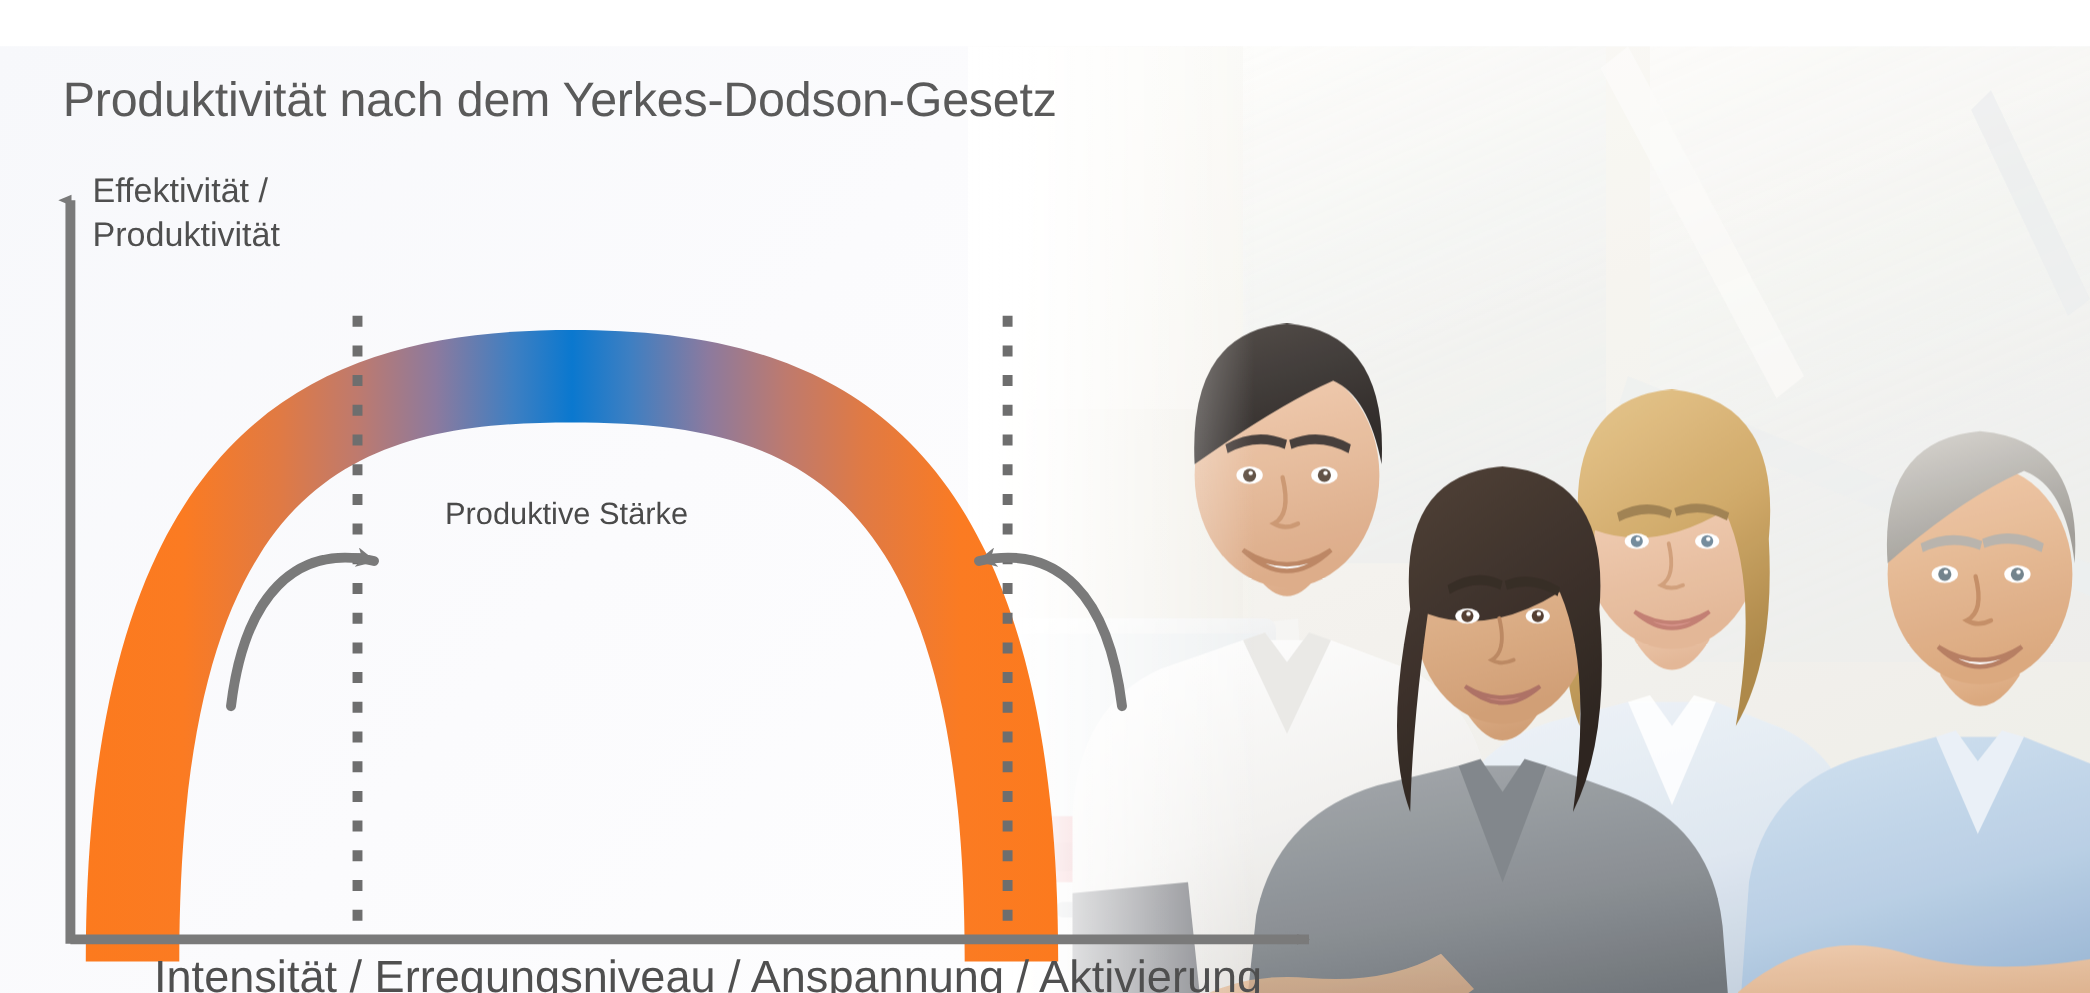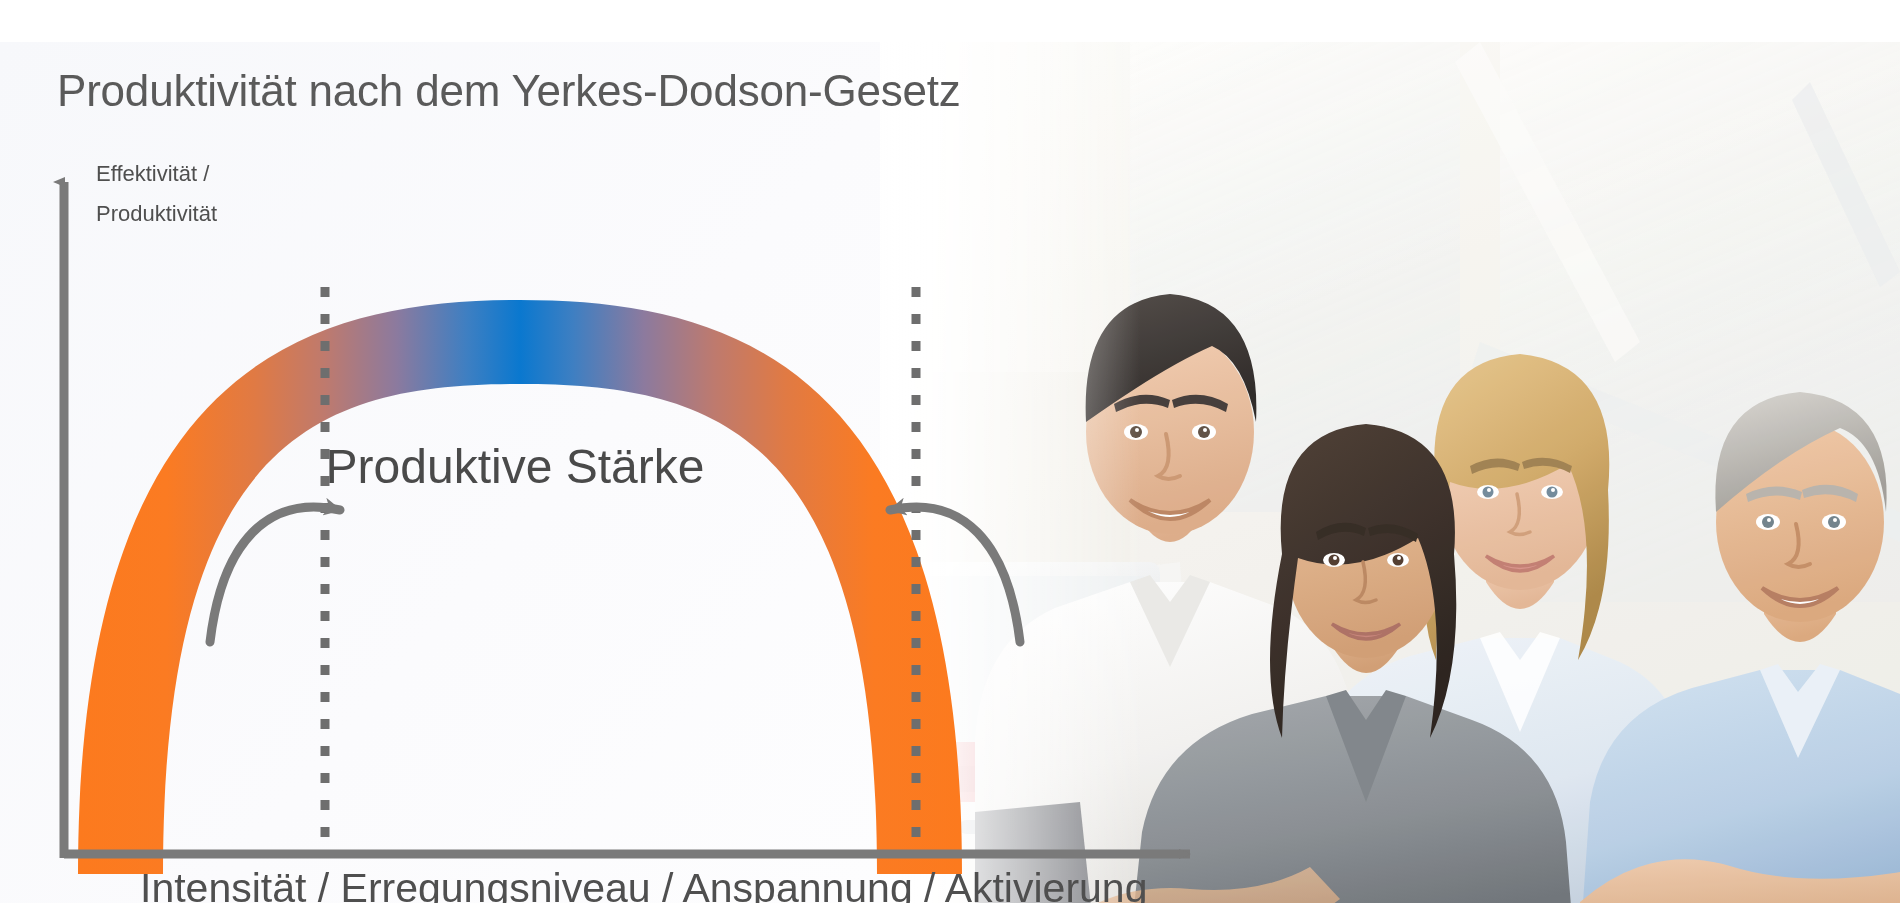--- a/index.html
+++ b/index.html
@@ -50,43 +50,43 @@
     position: absolute;
     left: 57px;
     top: 24px;
     font-size: 44px;
     color: #5a5a5a;
     letter-spacing: -0.2px;
     white-space: nowrap;
   }
   #y-axis-label {
     position: absolute;
-    left: 96px;
+    left: 84px;
     top: 112px;
-    font-size: 22px;
+    font-size: 31px;
     line-height: 40px;
     color: #4f4f4f;
     white-space: nowrap;
   }
   #x-axis-label {
     position: absolute;
     left: 140px;
     top: 823px;
     font-size: 41px;
     color: #4f4f4f;
     white-space: nowrap;
     text-align: center;
   }
   #center-caption {
     position: absolute;
     left: 280px;
     top: 400px;
     width: 470px;
     text-align: center;
-    font-size: 48px;
+    font-size: 28px;
     line-height: 50px;
     color: #4a4a4a;
   }
   .cap-line { display: block; }
 </style>
 </head>
 <body>
 
 <div id="slide">
 

